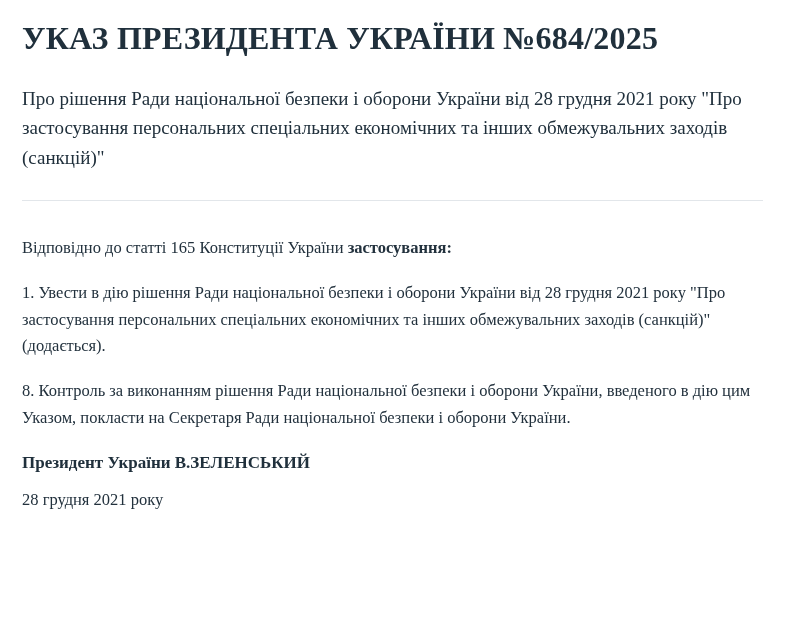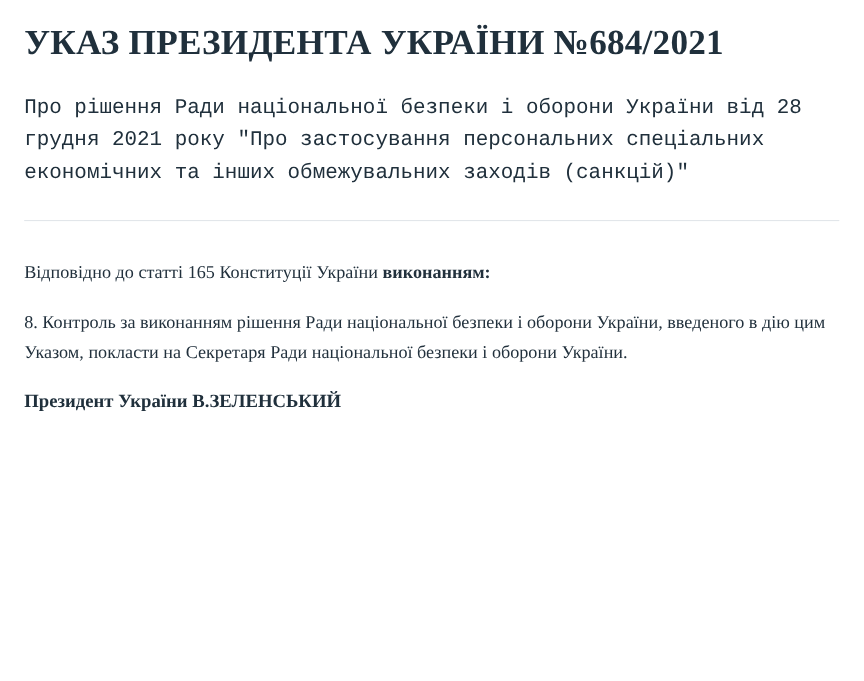--- a/index.html
+++ b/index.html
@@ -21,21 +21,21 @@
   .doc-title {
     font-family: "Liberation Serif", serif;
     font-size: 32px;
     line-height: 1.18;
     font-weight: bold;
     color: #20303c;
     letter-spacing: 0.2px;
     margin: 4px 0 26px 0;
   }
   .doc-subtitle {
-    font-family: Liberation Mono, monospace;
+    font-family: Liberation Serif, serif;
     font-size: 19px;
     line-height: 1.55;
     color: #20303c;
     margin: 0 0 28px 0;
     max-width: 745px;
   }
   .divider {
     border: 0;
     border-top: 1px solid #e2e6ea;
     margin: 0 0 34px 0;
@@ -65,31 +65,33 @@
   }
   .intro-strong {
     font-weight: bold;
   }
 </style>
 </head>
 <body>
 
 <div class="doc">
 
-  <h1 class="doc-title">УКАЗ ПРЕЗИДЕНТА УКРАЇНИ №684/2021</h1>
+  <h1 class="doc-title">УКАЗ ПРЕЗИДЕНТА УКРАЇНИ №684/2025</h1>
 
   <div class="doc-subtitle">Про рішення Ради національної безпеки і оборони України від 28 грудня 2021 року "Про застосування персональних спеціальних економічних та інших обмежувальних заходів (санкцій)"</div>
 
   <hr class="divider">
 
   <div class="body-block">
 
-    <p class="para"><span>Відповідно до статті 165 Конституції України </span><span class="intro-strong">виконанням:</span></p>
+    <p class="para"><span>Відповідно до статті 165 Конституції України </span><span class="intro-strong">застосування:</span></p>
 
+    <p class="para">1. Увести в дію рішення Ради національної безпеки і оборони України від 28 грудня 2021 року "Про застосування персональних спеціальних економічних та інших обмежувальних заходів (санкцій)" (додається).</p>
 
     <p class="para">8. Контроль за виконанням рішення Ради національної безпеки і оборони України, введеного в дію цим Указом, покласти на Секретаря Ради національної безпеки і оборони України.</p>
 
 
     <div class="signature">Президент України В.ЗЕЛЕНСЬКИЙ</div>
 
+    <div class="date">28 грудня 2021 року</div>
 
   </div>
 </div>
 
 </body></html>

